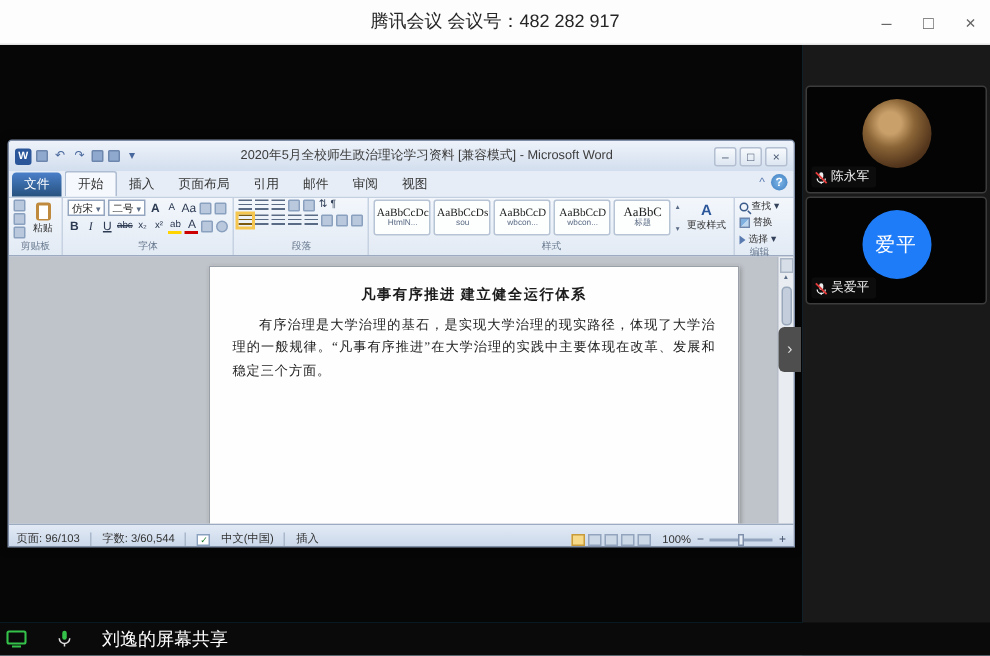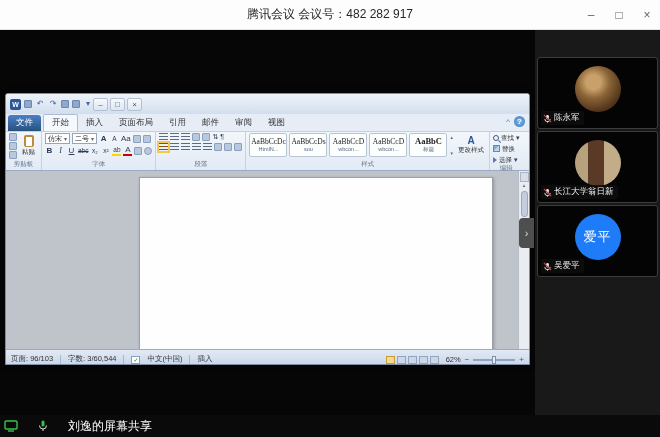--- a/index.html
+++ b/index.html
@@ -56,21 +56,21 @@
   .fbtn.u { text-decoration:underline; }
   .fbtn.strike { text-decoration:line-through; font-size:6.5px; }
   .fbtn.fc { border-bottom:2px solid #c00; line-height:8px; }
   .fbtn.hl { border-bottom:2px solid #ffd400; line-height:8px; font-size:6.5px; }
   .ic-align { width:9px; height:8px; background:repeating-linear-gradient(#5a6b85 0 1px, transparent 1px 3px); }
   .ic-align.on { outline:2px solid #f5c750; outline-offset:0; background:repeating-linear-gradient(#7a5a10 0 1px, transparent 1px 3px); }
 
   .style-box { width:38px; height:24px; background:#fdfefe; border:1px solid #b7c4d6; border-radius:2px; display:flex; flex-direction:column; align-items:center; justify-content:center; }
   .style-box .prev { font-size:7.5px; color:#222; font-family:"Liberation Serif", serif; line-height:9px; }
   .style-box .sname { font-size:5.5px; color:#5a6b85; line-height:7px; white-space:nowrap; }
-  .style-box.title-style .prev { font-weight:bold; font-size:8.5px; }
+  .style-box.title-style .prev { font-weight:normal; font-size:8.5px; }
   .style-scroll { display:flex; flex-direction:column; justify-content:space-between; height:24px; font-size:5px; color:#5a6b85; padding:1px; }
   .chg-style { display:flex; flex-direction:column; align-items:center; font-size:6.5px; color:#333; justify-content:center; padding:0 2px; }
   .chg-style .aa { color:#2b579a; font-weight:bold; font-size:10px; line-height:10px; }
 
   .edit-item { display:flex; align-items:center; gap:2px; font-size:6.5px; color:#333; line-height:9px; }
   .ic-mag { width:6px; height:6px; border:1.2px solid #3a5a8a; border-radius:50%; position:relative; }
   .ic-mag::after { content:""; position:absolute; width:3px; height:1.2px; background:#3a5a8a; transform:rotate(45deg); left:4px; top:5px; }
   .ic-rep { width:7px; height:7px; background:linear-gradient(135deg,#7fb0e0 50%,#bcd6ef 50%); border:1px solid #6d86ad; }
   .ic-sel { width:0; height:0; border-left:4px solid #5a7bb0; border-top:3px solid transparent; border-bottom:3px solid transparent; }
 
@@ -139,20 +139,21 @@
       <div class="wt-bar">
         <div class="qat">
           <span class="wlogo">W</span>
           <span class="qsq"></span>
           <span class="qic">↶</span>
           <span class="qic">↷</span>
           <span class="qsq"></span>
           <span class="qsq"></span>
           <span class="qic">▾</span>
         </div>
+        <div class="wt-title">2020年5月全校师生政治理论学习资料 [兼容模式] - Microsoft Word</div>
         <div class="w-controls">
           <span>–</span>
           <span>□</span>
           <span>×</span>
         </div>
       </div>
 
       <div class="tab-row">
         <span class="tab file">文件</span>
         <span class="tab active">开始</span>
@@ -293,20 +294,22 @@
               <span>选择</span>
               <span class="mi">▾</span>
             </div>
           </div>
           <div class="glabel">编辑</div>
         </div>
       </div>
 
       <div class="doc-area">
         <div class="page">
+          <div class="doc-title">凡事有序推进  建立健全运行体系</div>
+          <p class="doc-p">有序治理是大学治理的基石，是实现大学治理的现实路径，体现了大学治理的一般规律。“凡事有序推进”在大学治理的实践中主要体现在改革、发展和稳定三个方面。</p>
         </div>
         <div class="vscroll">
           <span class="ruler-tog"></span>
           <span class="arr">▴</span>
           <span class="thumb"></span>
         </div>
       </div>
 
       <div class="statusbar">
         <span>页面: 96/103</span>
@@ -318,21 +321,21 @@
         <span class="sep"></span>
         <span>插入</span>
         <span class="view-ics">
           <span class="vic on"></span>
           <span class="vic"></span>
           <span class="vic"></span>
           <span class="vic"></span>
           <span class="vic"></span>
         </span>
         <span class="zoom-wrap">
-          <span>62%</span>
+          <span>100%</span>
           <span class="zbtn">−</span>
           <span class="zoom-track">
               <span class="zoom-knob"></span>
             </span>
           <span class="zbtn">+</span>
         </span>
       </div>
     </div>
 
     <div class="collapse-tab">
@@ -348,32 +351,20 @@
         <svg width="9" height="9" viewBox="0 0 10 10">
             <rect x="3.5" y="1" width="3" height="5" rx="1.5" fill="#eee"></rect>
             <path d="M2 5.5 a3 3 0 0 0 6 0" stroke="#eee" stroke-width="1" fill="none"></path>
             <line x1="5" y1="8" x2="5" y2="9.5" stroke="#eee" stroke-width="1"></line>
             <line x1="1" y1="1" x2="9" y2="9" stroke="#e23b3b" stroke-width="1.4"></line>
           </svg>
         <span class="nm">陈永军</span>
       </div>
     </div>
 
-    <div class="tile">
-      <div class="avatar av-door"></div>
-      <div class="name-tag">
-        <svg width="9" height="9" viewBox="0 0 10 10">
-            <rect x="3.5" y="1" width="3" height="5" rx="1.5" fill="#eee"></rect>
-            <path d="M2 5.5 a3 3 0 0 0 6 0" stroke="#eee" stroke-width="1" fill="none"></path>
-            <line x1="5" y1="8" x2="5" y2="9.5" stroke="#eee" stroke-width="1"></line>
-            <line x1="1" y1="1" x2="9" y2="9" stroke="#e23b3b" stroke-width="1.4"></line>
-          </svg>
-        <span class="nm">长江大学翁日新</span>
-      </div>
-    </div>
 
     <div class="tile">
       <div class="avatar av-initials" style="background:#1f7cf8">
         <span>爱平</span>
       </div>
       <div class="name-tag">
         <svg width="9" height="9" viewBox="0 0 10 10">
             <rect x="3.5" y="1" width="3" height="5" rx="1.5" fill="#eee"></rect>
             <path d="M2 5.5 a3 3 0 0 0 6 0" stroke="#eee" stroke-width="1" fill="none"></path>
             <line x1="5" y1="8" x2="5" y2="9.5" stroke="#eee" stroke-width="1"></line>

